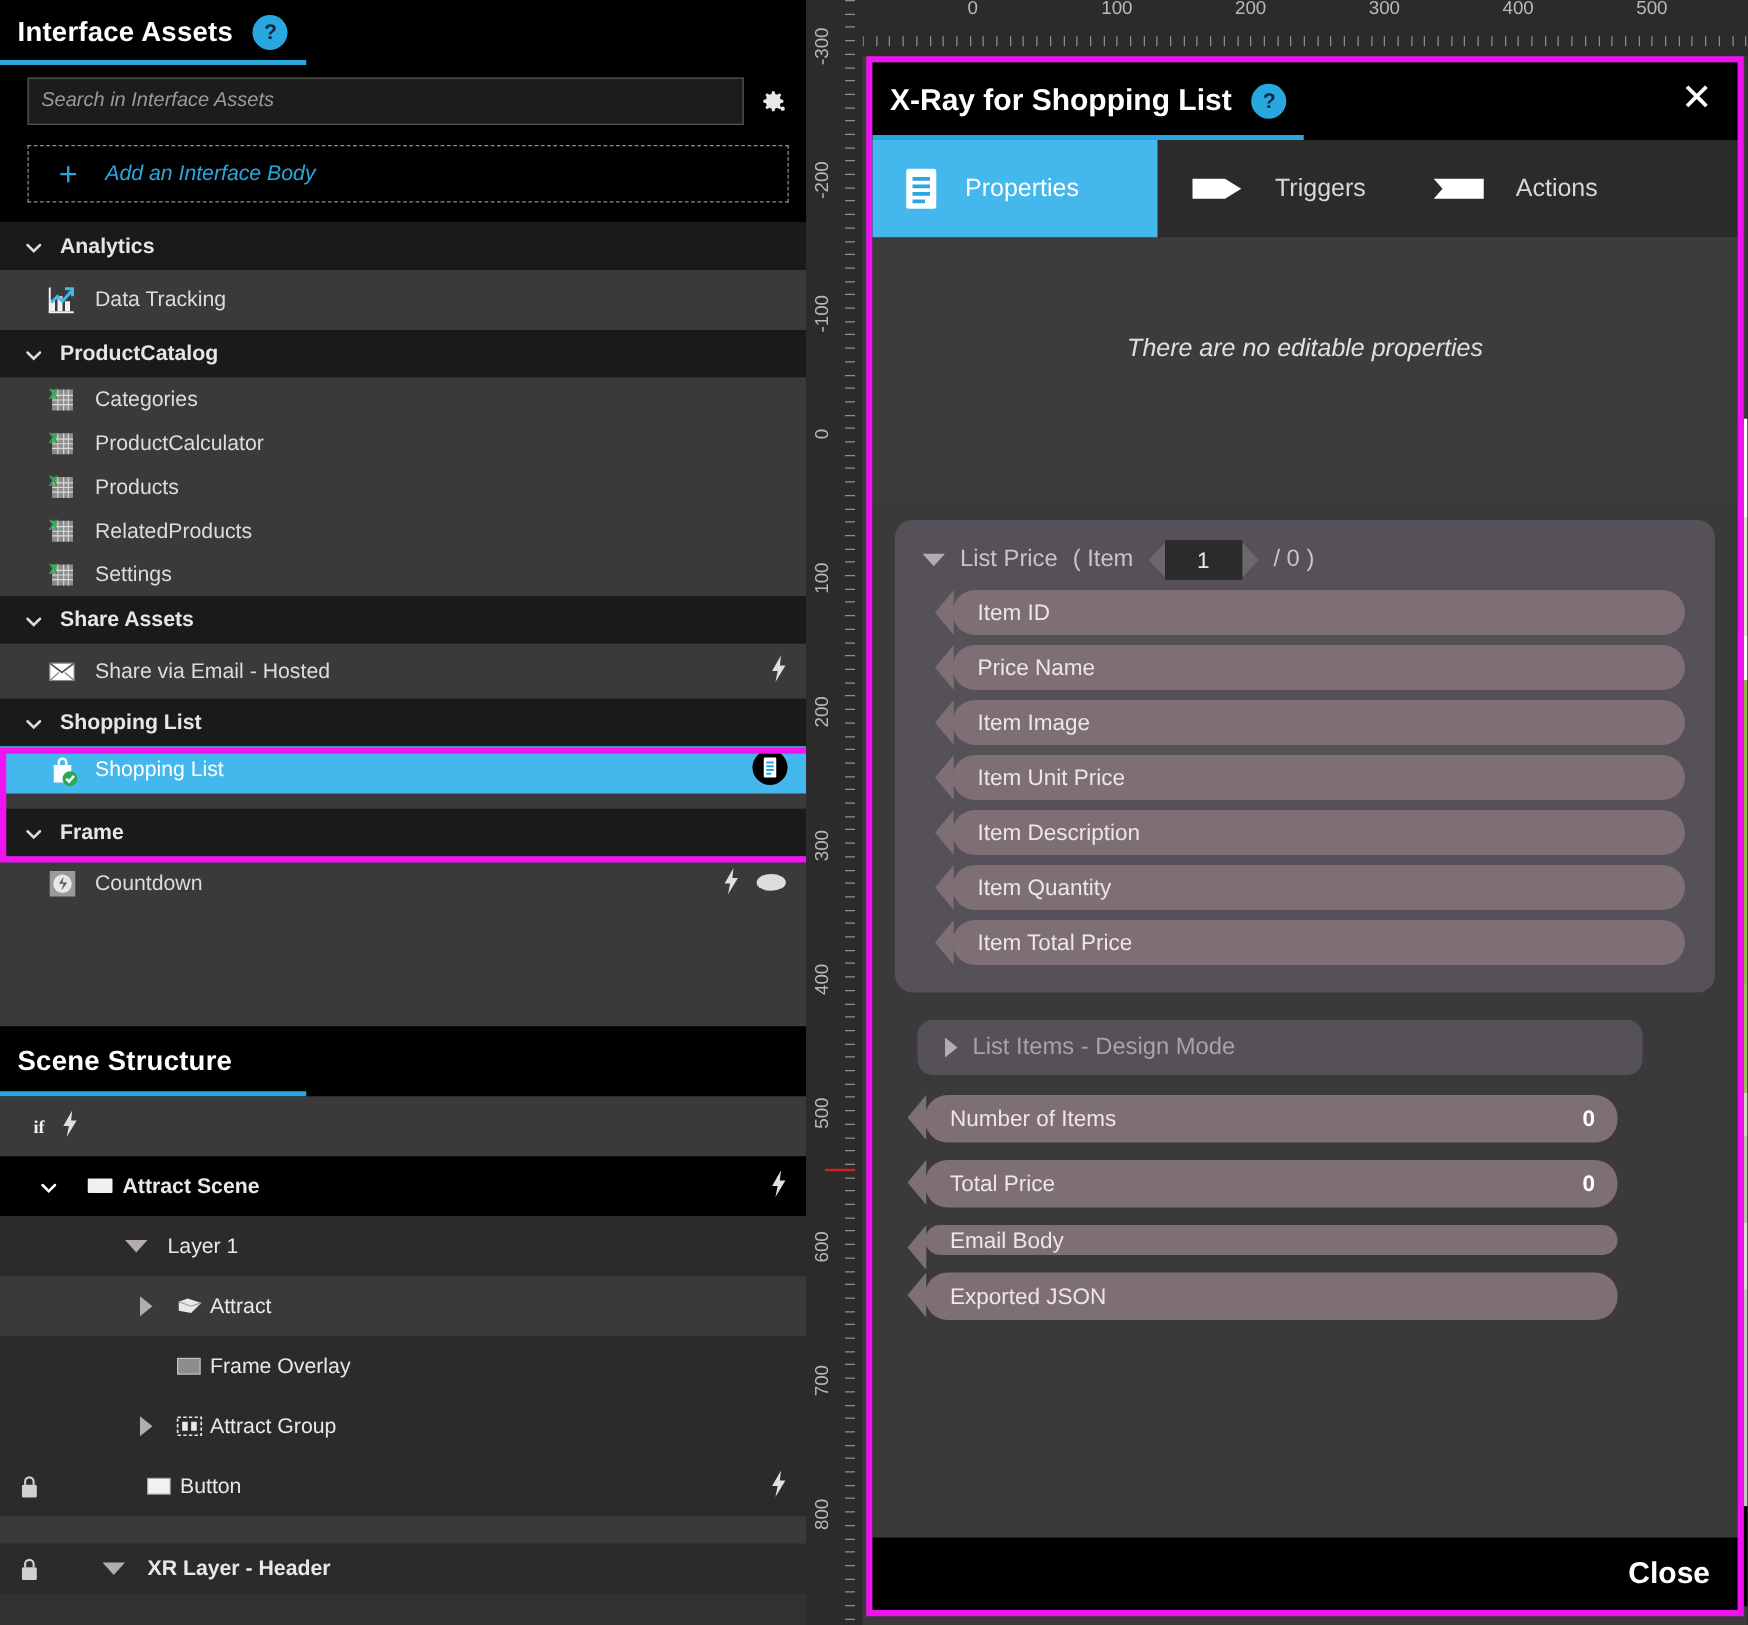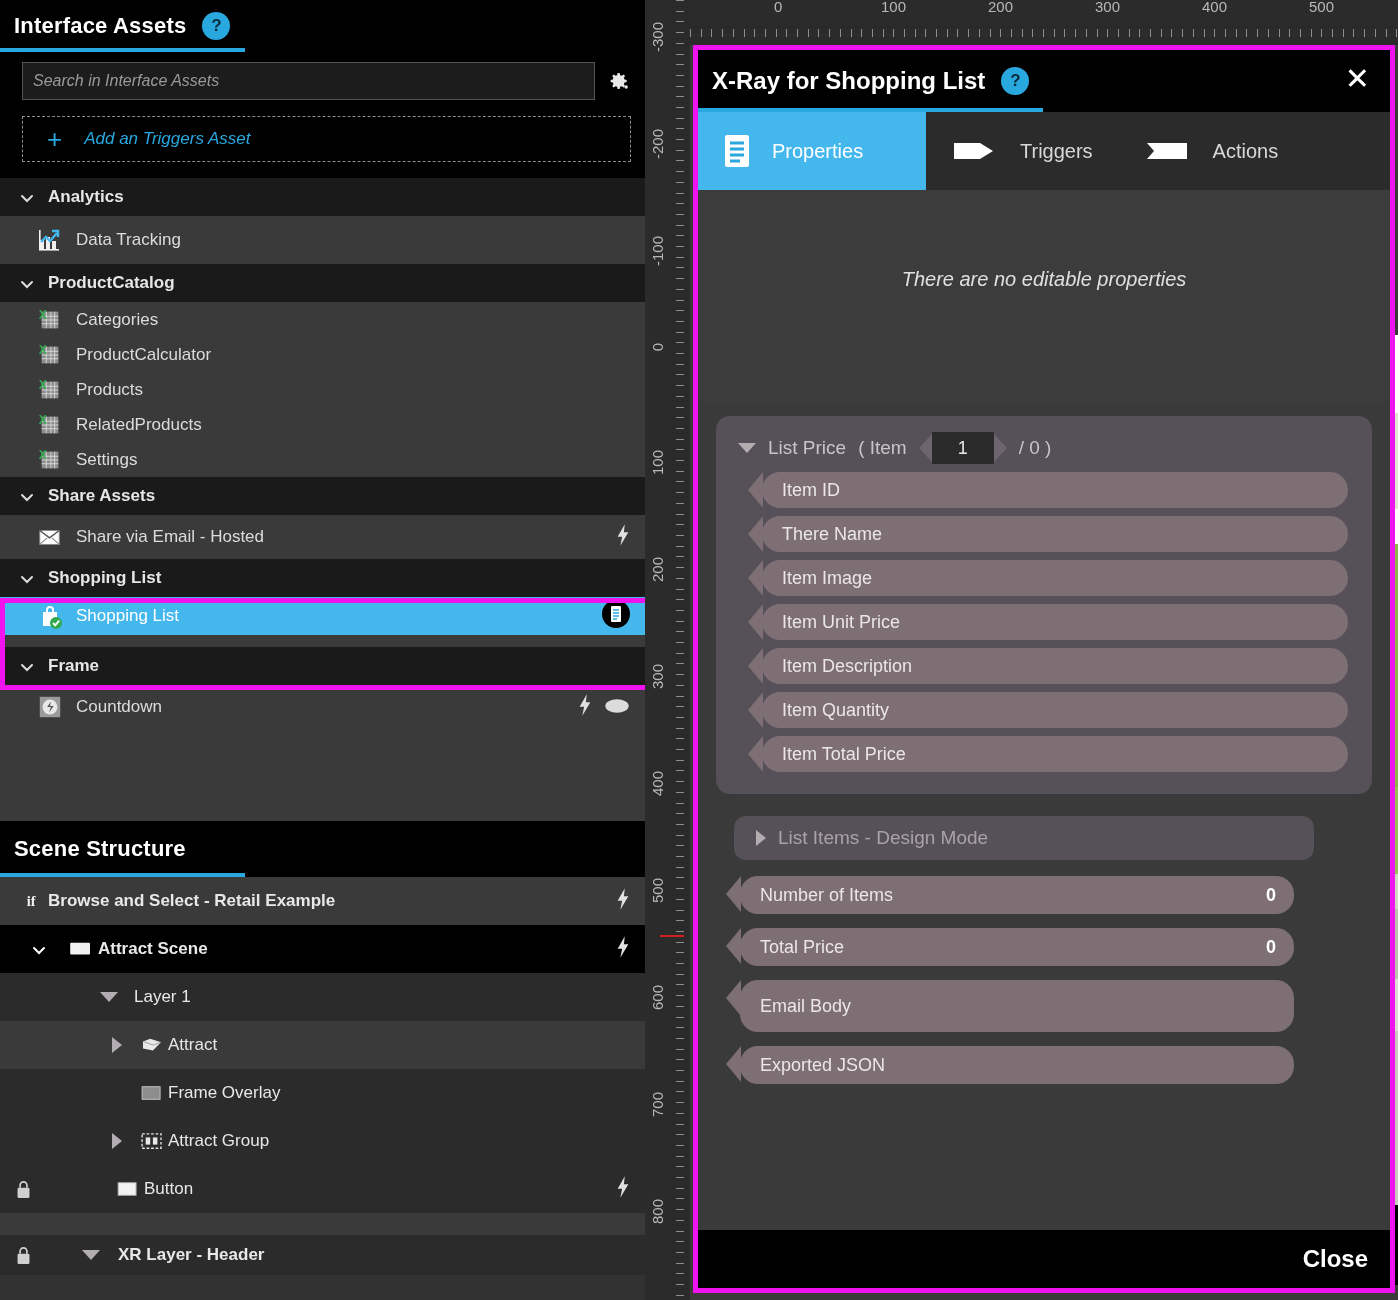--- a/index.html
+++ b/index.html
@@ -212,21 +212,21 @@
         <span class="gear-icon">
           <svg viewBox="0 0 24 24" width="26" height="26">
               <path fill="#e8e8e8" d="M12 8.6a3.4 3.4 0 100 6.8 3.4 3.4 0 000-6.8zm0 5.2a1.8 1.8 0 110-3.6 1.8 1.8 0 010 3.6z"></path>
               <path fill="#e8e8e8" d="M20 12.9v-1.8l-2-.5a6.4 6.4 0 00-.6-1.5l1.1-1.7-1.3-1.3-1.7 1.1a6.4 6.4 0 00-1.5-.6l-.5-2h-1.8l-.5 2a6.4 6.4 0 00-1.5.6L8 6.1 6.7 7.4l1.1 1.7a6.4 6.4 0 00-.6 1.5l-2 .5v1.8l2 .5c.14.53.35 1.03.6 1.5l-1.1 1.7 1.3 1.3 1.7-1.1c.47.25.97.46 1.5.6l.5 2h1.8l.5-2c.53-.14 1.03-.35 1.5-.6l1.7 1.1 1.3-1.3-1.1-1.7c.25-.47.46-.97.6-1.5l2-.5z"></path>
               <circle cx="19.5" cy="17.5" r="1.6" fill="#e8e8e8"></circle>
             </svg>
         </span>
       </div>
       <div class="add-asset">
         <span class="add-plus">+</span>
-        <span>Add an Triggers Asset</span>
+        <span>Add an Interface Body</span>
       </div>
     </div>
 
     <div class="group-head">
       <span class="chev">
         <svg viewBox="0 0 14 14" width="14" height="14">
             <path d="M2 5l5 5 5-5" stroke="#dcdcdc" stroke-width="2" fill="none" stroke-linecap="round"></path>
           </svg>
       </span>
       <span>Analytics</span>
@@ -409,21 +409,20 @@
       <span class="ph-title">Scene Structure</span>
       <div class="ph-underline" style="width:245px"></div>
     </div>
 
     <div class="scene-row lvl0">
       <span class="sc-ico" style="width:28px">
         <svg viewBox="0 0 22 22" width="20" height="20">
             <text x="3" y="17" font-size="16" font-weight="bold" fill="#f0f0f0" font-family="Liberation Serif">if</text>
           </svg>
       </span>
-      <span class="sc-lbl">Browse and Select - Retail Example</span>
       <span>
         <svg viewBox="0 0 18 26" width="16" height="24">
             <path d="M11 1L3 15h5l-2 10 9-15h-5z" fill="#e0e0e0"></path>
           </svg>
       </span>
     </div>
 
     <div class="scene-row lvl1">
       <span class="chev" style="margin-right:18px">
         <svg viewBox="0 0 14 14" width="14" height="14">
@@ -793,21 +792,21 @@
             <span class="st-val">1</span>
             <span class="st-arrow-r"></span>
           </span>
           <span>/ 0 )</span>
         </div>
 
         <div class="pill">
           <span>Item ID</span>
         </div>
         <div class="pill">
-          <span>There Name</span>
+          <span>Price Name</span>
         </div>
         <div class="pill">
           <span>Item Image</span>
         </div>
         <div class="pill">
           <span>Item Unit Price</span>
         </div>
         <div class="pill">
           <span>Item Description</span>
         </div>
@@ -825,21 +824,21 @@
       </div>
 
       <div class="pill wide" style="height:38px">
         <span>Number of Items</span>
         <span class="pv">0</span>
       </div>
       <div class="pill wide" style="height:38px;margin-top:14px">
         <span>Total Price</span>
         <span class="pv">0</span>
       </div>
-      <div class="pill wide" style="height:52px;margin-top:14px">
+      <div class="pill wide" style="height:24px;margin-top:14px">
         <span>Email Body</span>
         <span class="pv"></span>
       </div>
       <div class="pill wide" style="height:38px;margin-top:14px">
         <span>Exported JSON</span>
         <span class="pv"></span>
       </div>
     </div>
 
     <div class="xr-footer">

